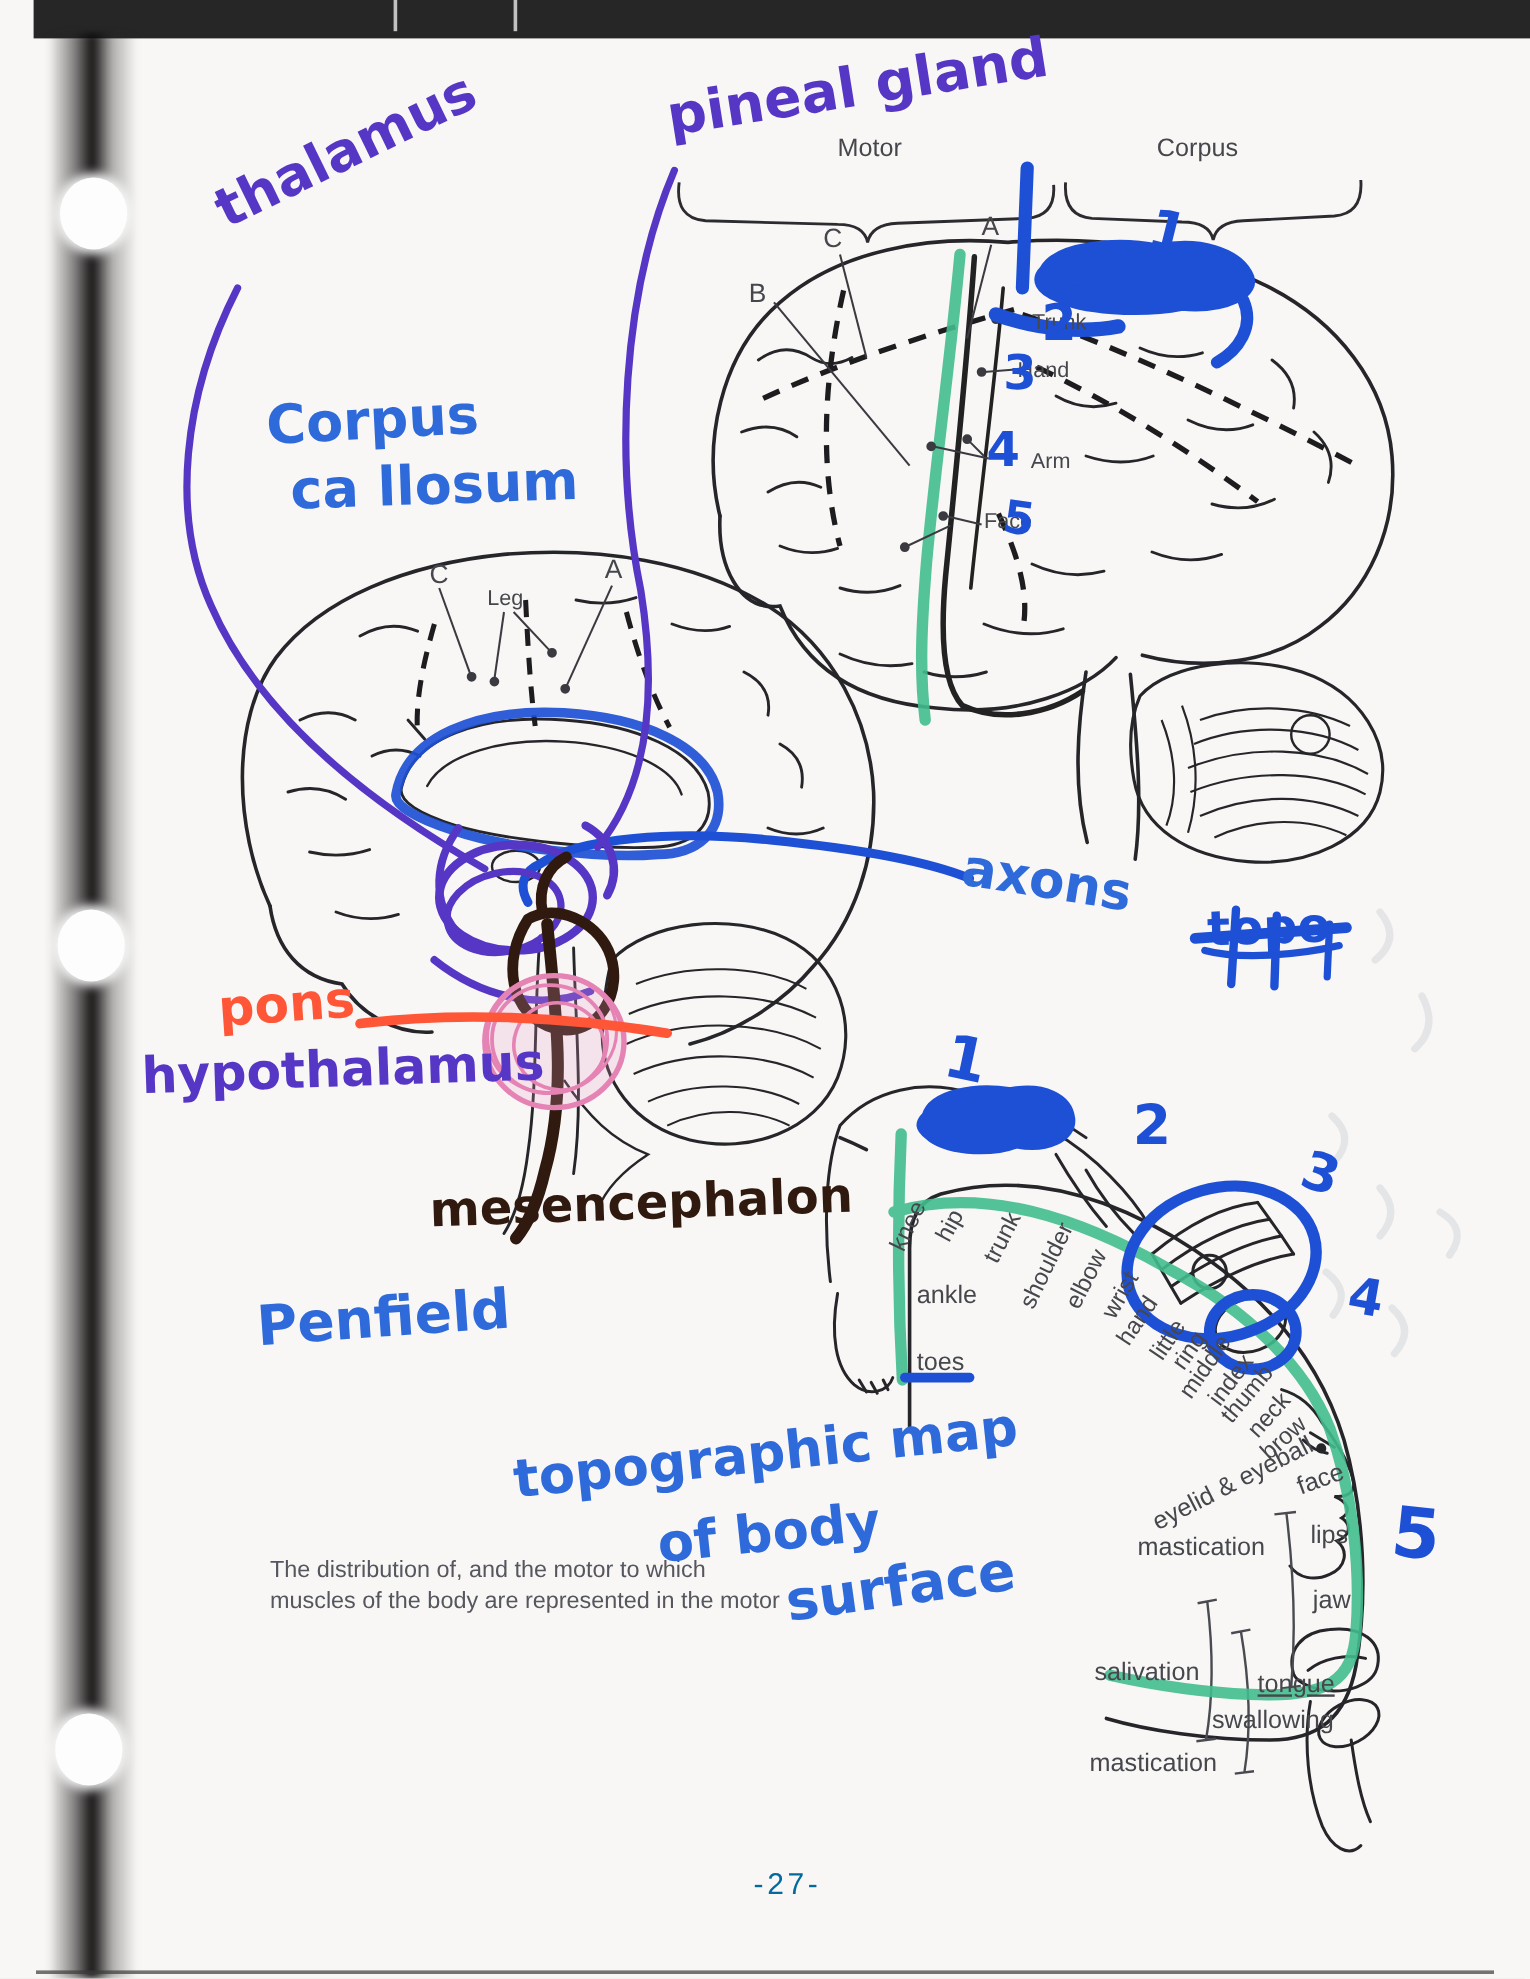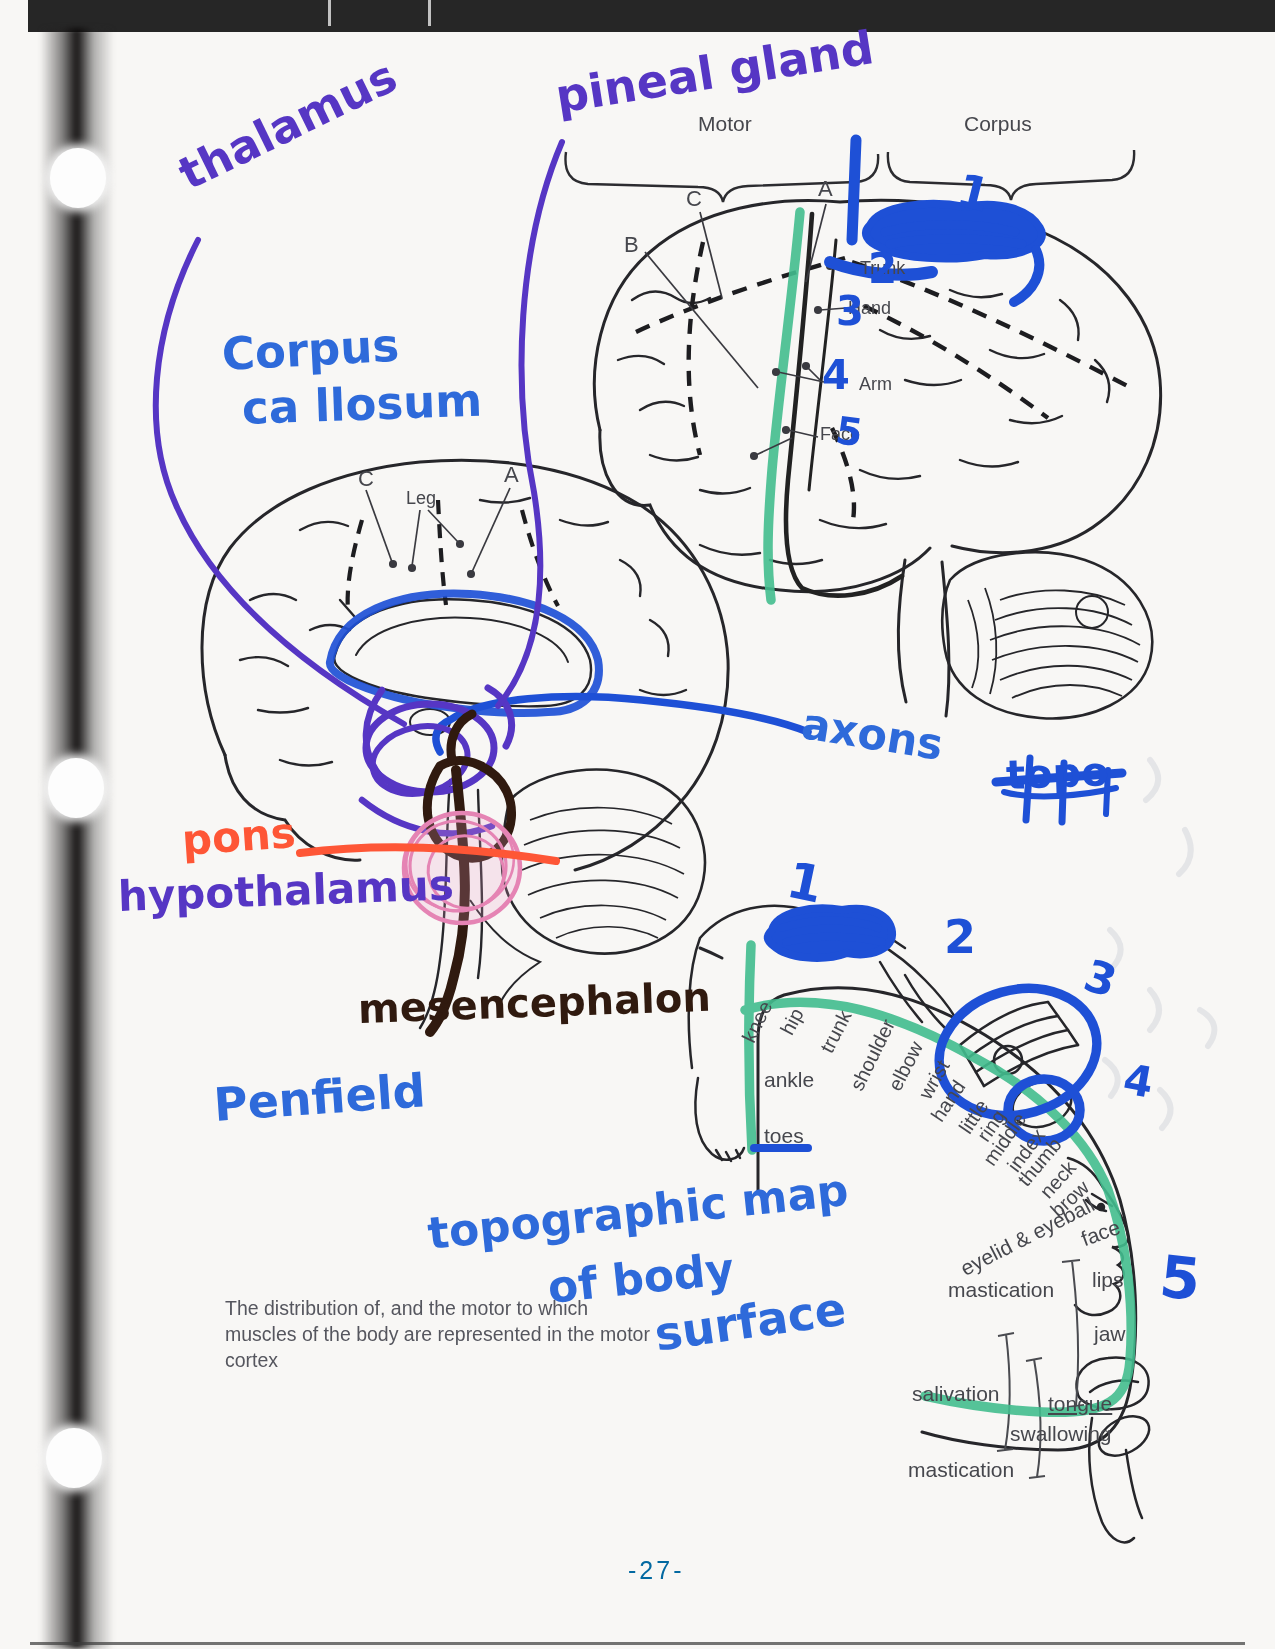--- a/index.html
+++ b/index.html
@@ -283,21 +283,20 @@
   <span class="pr" style="left:1092px;top:1268px;font-size:21px;text-align:center;">lips</span>
   <span class="pr" style="left:1094px;top:1322px;font-size:21px;">jaw</span>
   <span class="pr" style="left:912px;top:1382px;font-size:21px;">salivation</span>
   <span class="pr" style="left:1048px;top:1392px;font-size:21px;text-decoration:underline;">tongue</span>
   <span class="pr" style="left:1010px;top:1422px;font-size:21px;">swallowing</span>
   <span class="pr" style="left:908px;top:1458px;font-size:21px;">mastication</span>
 
   <div class="pr caption" style="left:225px;top:1295px;font-size:19.5px;line-height:26px;color:#55565e;">
     <div>The distribution of, and the motor to which</div>
     <div>muscles of the body are represented in the motor</div>
-    <div>cortex</div>
   </div>
   <span class="pr pagenum" style="left:628px;top:1556px;font-size:25px;color:#0369a1;">-27-</span>
 
   <span class="hw purple" style="left:182px;top:150px;font-size:45px;transform:rotate(-26deg);">thalamus</span>
   <span class="hw purple" style="left:556px;top:70px;font-size:46px;transform:rotate(-9deg);">pineal gland</span>
   <span class="hw blue" style="left:222px;top:328px;font-size:45px;transform:rotate(-3deg);">Corpus</span>
   <span class="hw blue" style="left:242px;top:382px;font-size:45px;transform:rotate(-2deg);">ca llosum</span>
   <span class="hw blue" style="left:802px;top:698px;font-size:43px;transform:rotate(9deg);">axons</span>
   <span class="hw mblue" style="left:1006px;top:752px;font-size:40px;transform:rotate(-2deg);">topo</span>
   <span class="hw orange" style="left:182px;top:816px;font-size:42px;transform:rotate(-4deg);">pons</span>

